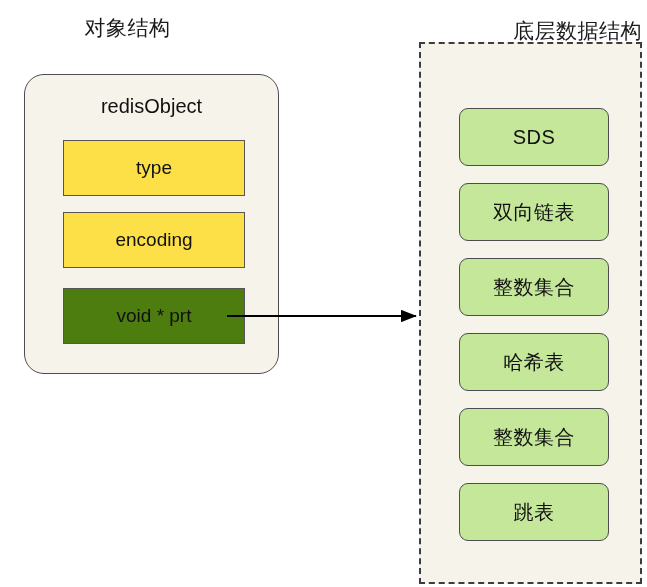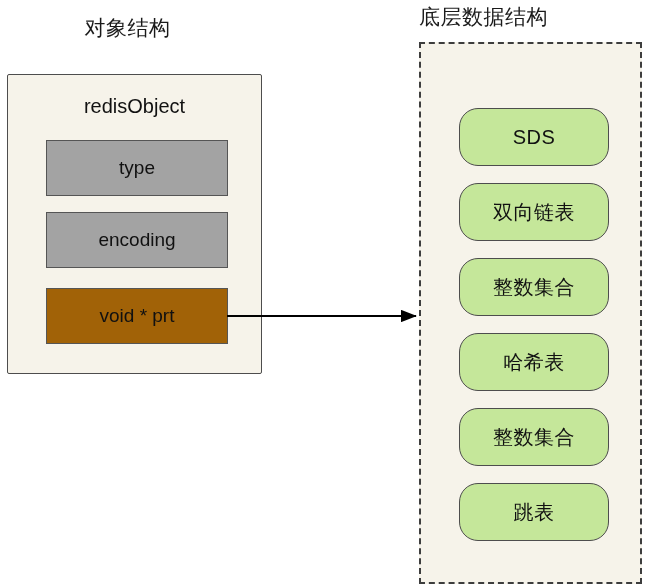--- a/index.html
+++ b/index.html
@@ -18,32 +18,32 @@
 
   .panel-title {
     position: absolute;
     font-size: 21px;
     line-height: 1;
     color: #1a1a1a;
     white-space: nowrap;
     letter-spacing: 0.5px;
   }
   #object-title { left: 0; top: 18px; width: 255px; text-align: center; font-family: Liberation Serif, serif; }
-  #storage-title { left: 419px; top: 6px; width: 223px; text-align: left; }
+  #storage-title { left: 419px; top: 20px; width: 223px; text-align: right; }
 
   
   #object-card {
     position: absolute;
-    left: 7px;
+    left: 24px;
     top: 74px;
     width: 255px;
     height: 300px;
     background: #f6f3ea;
     border: 1.6px solid #4d4d4d;
-    border-radius: 2px;
+    border-radius: 20px;
     box-sizing: border-box;
   }
   #object-card-title {
     position: absolute;
     left: 0;
     top: 20px;
     width: 100%;
     text-align: center;
     font-size: 20px;
     color: #111111;
@@ -54,22 +54,22 @@
     width: 182px;
     height: 56px;
     border: 1.4px solid #555555;
     box-sizing: border-box;
     display: flex;
     align-items: center;
     justify-content: center;
     font-size: 19px;
     color: #111111;
   }
-  .field-blue { background: #a3a3a3; }
-  .field-yellow { background: #a16207; }
+  .field-blue { background: #fde047; }
+  .field-yellow { background: #4d7c0f; }
   #field-type { top: 65px; }
   #field-encoding { top: 137px; }
   #field-ptr { top: 213px; }
 
   
   #pointer-arrow {
     position: absolute;
     left: 220px;
     top: 298px;
     width: 205px;
@@ -87,21 +87,21 @@
     border: 2px dashed #3d3d3d;
     box-sizing: border-box;
   }
   .struct-box {
     position: absolute;
     left: 38px;
     width: 150px;
     height: 58px;
     background: #c5e79a;
     border: 1.5px solid #4d4d4d;
-    border-radius: 19px;
+    border-radius: 9px;
     box-sizing: border-box;
     display: flex;
     align-items: center;
     justify-content: center;
     font-size: 20px;
     color: #111111;
     letter-spacing: 0.5px;
   }
 </style>
 </head>

